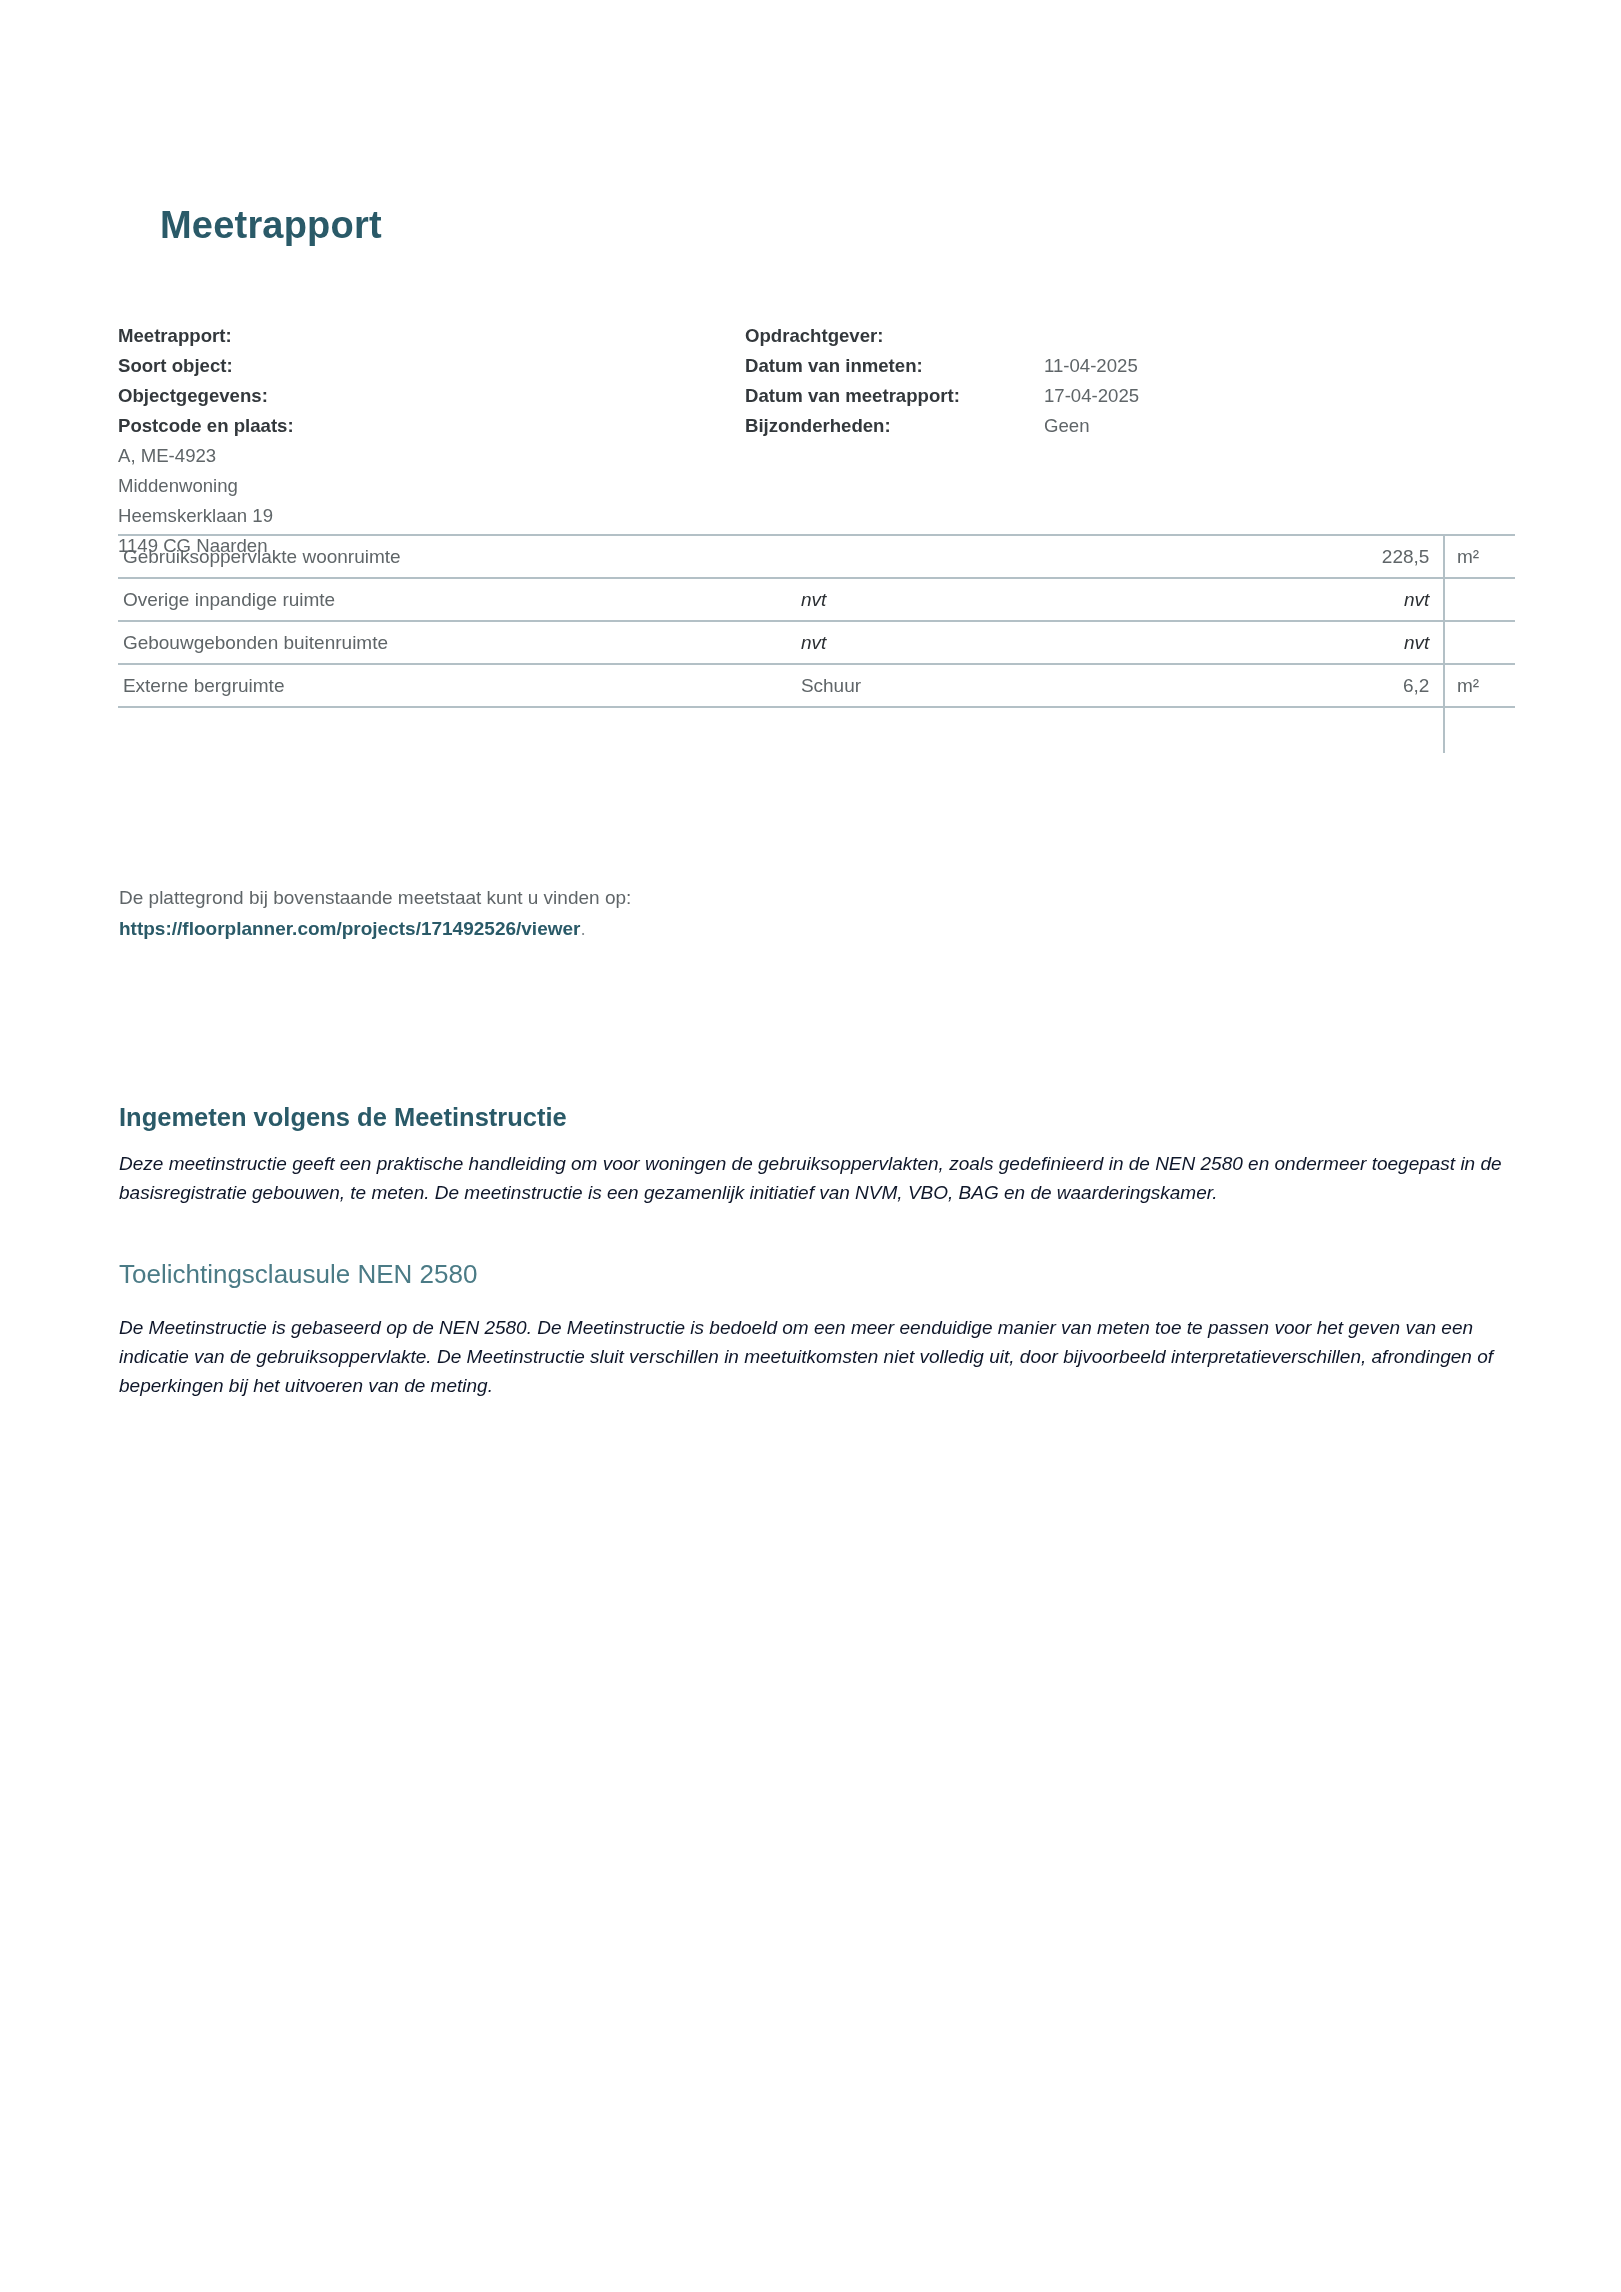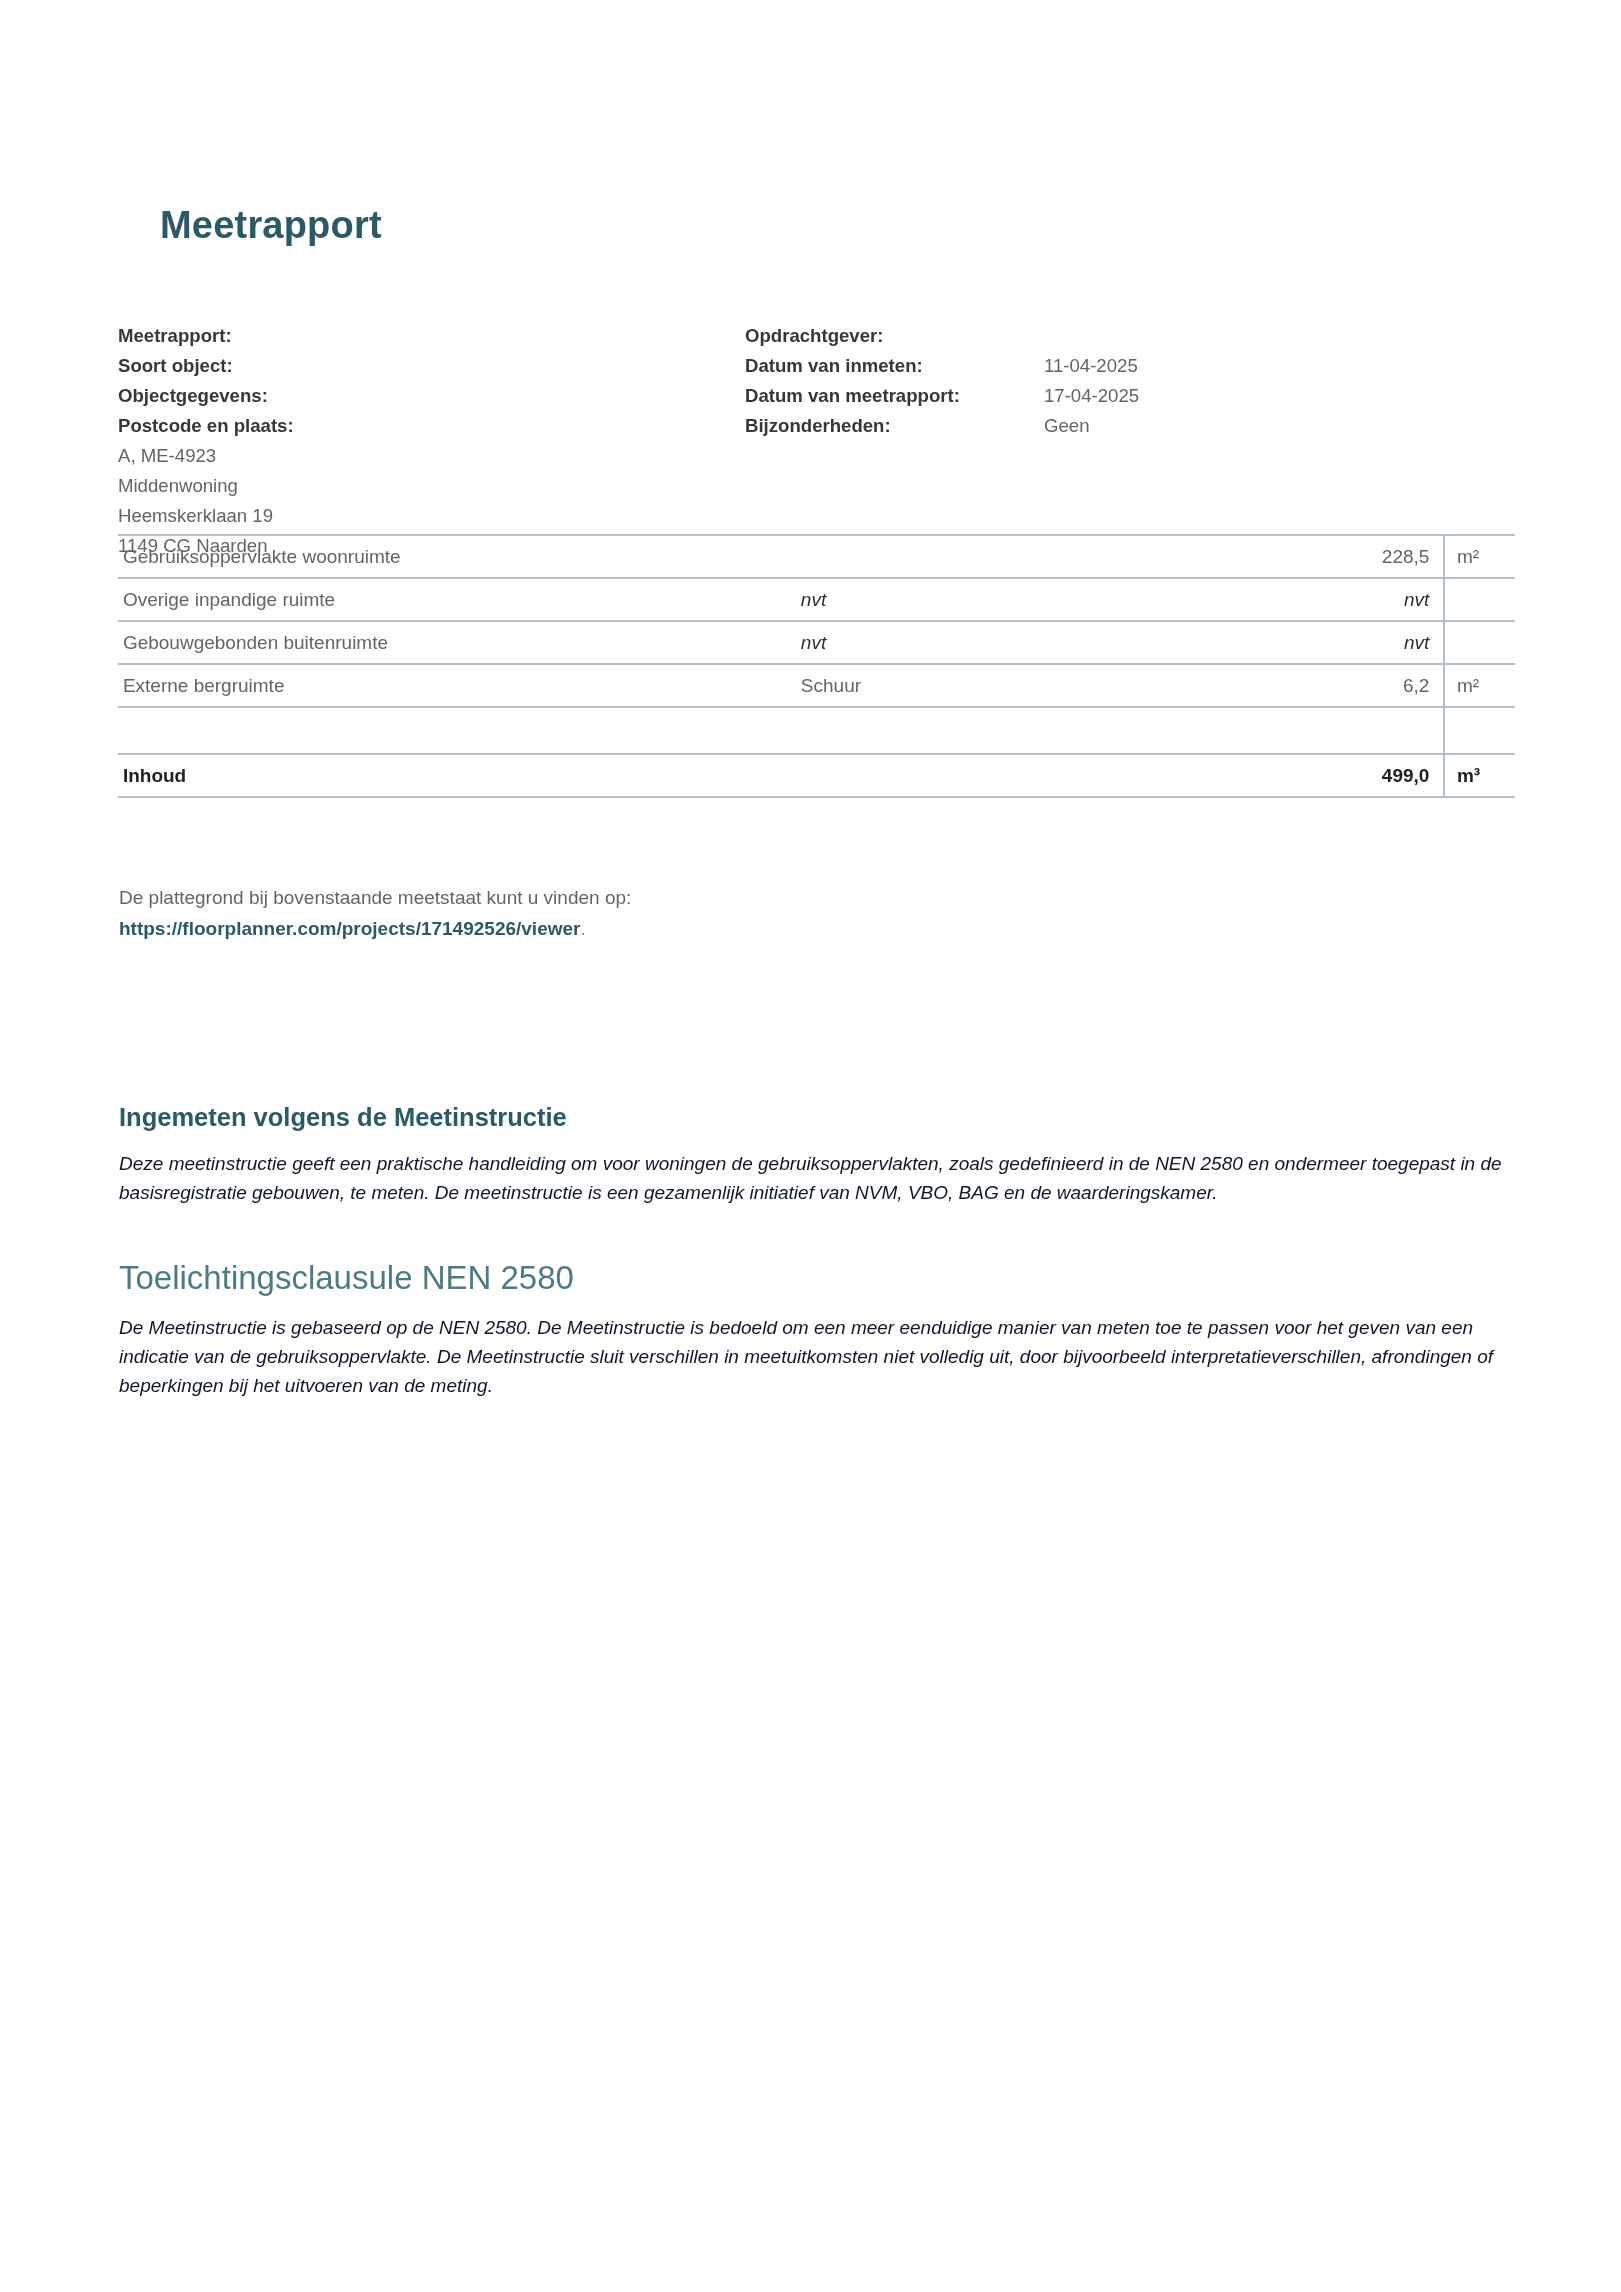--- a/index.html
+++ b/index.html
@@ -132,21 +132,21 @@
     font-style: italic;
     font-size: 19px;
     line-height: 29px;
     color: #0f172a;
   }
   #intro-par { top: 1149px; }
   .sub-heading {
     position: absolute;
     left: 119px;
     top: 1259px;
-    font-size: 33px;
+    font-size: 26px;
     font-weight: normal;
     color: #4b7b86;
   }
   #clause-par { top: 1313px; }
 </style>
 </head>
 <body>
 
 <div class="page">
 
@@ -208,26 +208,20 @@
         <td class="col-mid">Schuur</td>
         <td class="col-value">6,2</td>
         <td class="col-unit">m²</td>
       </tr>
       <tr class="spacer">
         <td class="col-label"></td>
         <td class="col-mid"></td>
         <td class="col-value"></td>
         <td class="col-unit"></td>
       </tr>
-      <tr class="total">
-        <td class="col-label">Inhoud</td>
-        <td class="col-mid"></td>
-        <td class="col-value">499,0</td>
-        <td class="col-unit">m³</td>
-      </tr>
     </tbody>
   </table>
 
   <div class="link-block">
     <div class="link-intro">De plattegrond bij bovenstaande meetstaat kunt u vinden op:</div>
     <div><a class="link-url" href="#">https://floorplanner.com/projects/171492526/viewer</a><span class="link-dot">.</span></div>
   </div>
 
   <div class="section-heading">Ingemeten volgens de Meetinstructie</div>
   <div class="body-text" id="intro-par">Deze meetinstructie geeft een praktische handleiding om voor woningen de gebruiksoppervlakten, zoals gedefinieerd in de NEN 2580 en ondermeer toegepast in de basisregistratie gebouwen, te meten. De meetinstructie is een gezamenlijk initiatief van NVM, VBO, BAG en de waarderingskamer.</div>

